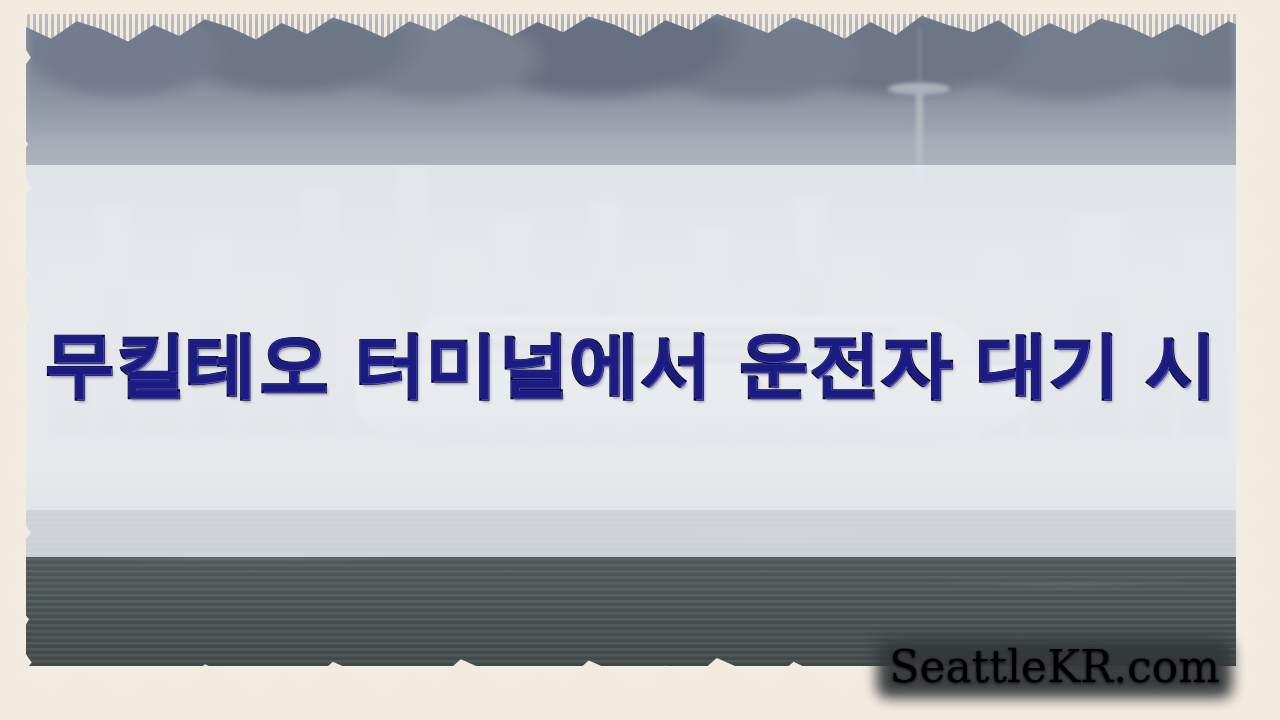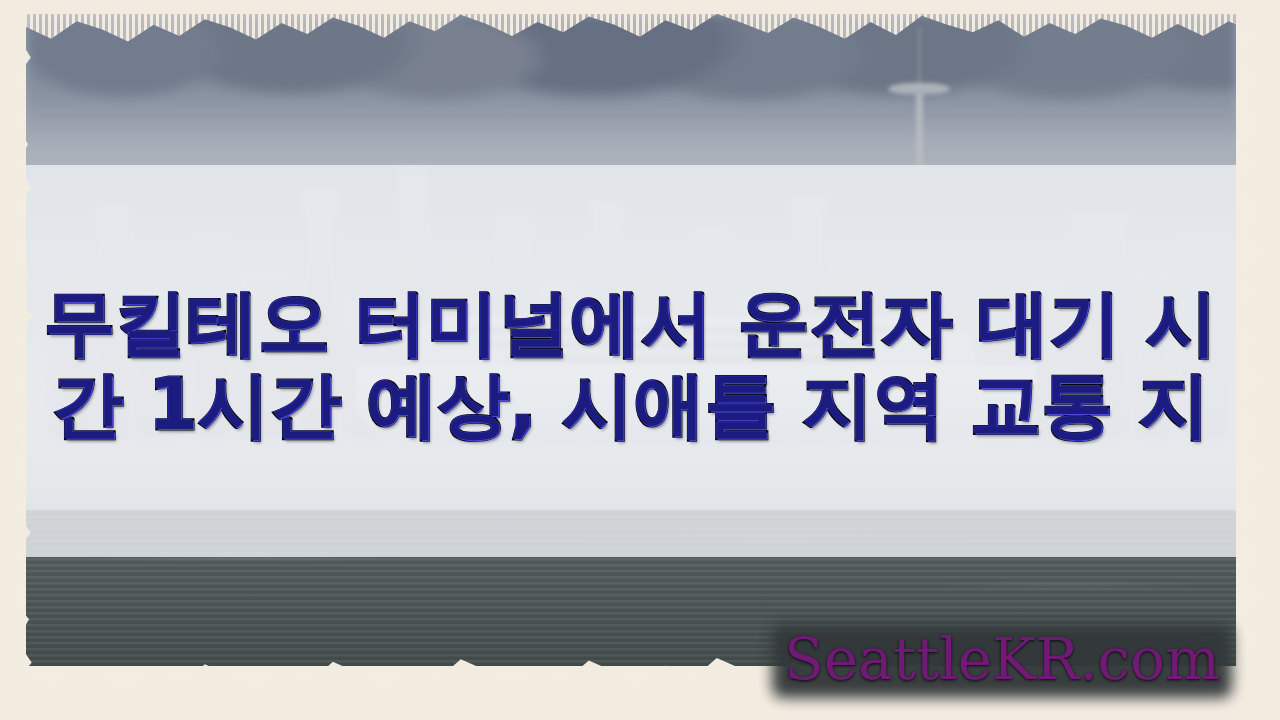--- a/index.html
+++ b/index.html
@@ -198,23 +198,23 @@
   .wm-bg{
     position:absolute;inset:0;
     background:#33383a;
     filter:blur(7px);
     border-radius:10px;
     opacity:.97;
   }
   .wm-text{
     position:relative;
     font-family:"DejaVu Serif","Liberation Serif",serif;
-    font-size:58px;
+    font-size:44px;
     line-height:1.05;
-    color:#701a75;
+    color:#000000;
     letter-spacing:0px;
     text-shadow:0 1px 3px rgba(0,0,0,.85);
     white-space:nowrap;
   }
 </style>
 </head>
 <body>
 
 <div id="stage">
 
@@ -263,21 +263,20 @@
 
     <div class="water">
       <div class="water-glint"></div>
     </div>
   </div>
 
   <div class="band"></div>
 
   <div class="headline">
     <div class="hl-line">무킬테오 터미널에서 운전자 대기 시</div>
-    <div class="hl-line">간 1시간 예상, 시애틀 지역 교통 지</div>
   </div>
 
   <div class="frame">
     <div class="edge edge-top"></div>
     <div class="edge edge-bottom"></div>
     <div class="edge edge-left"></div>
     <div class="edge edge-right"></div>
   </div>
 
   <div class="watermark">

